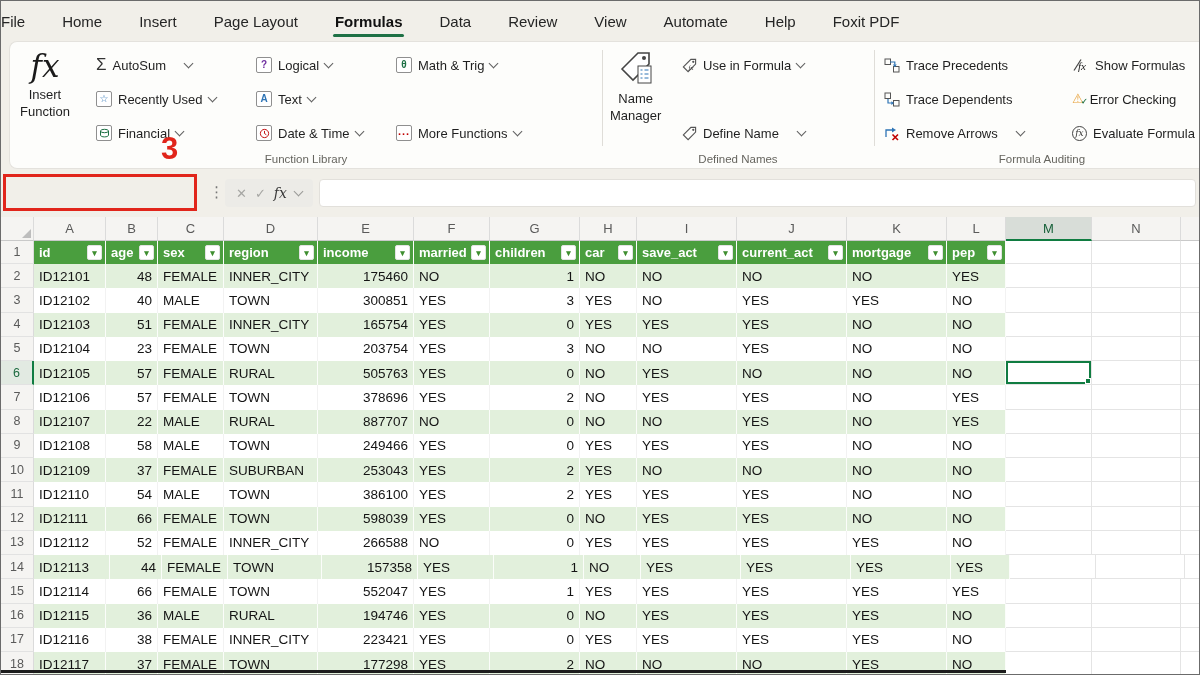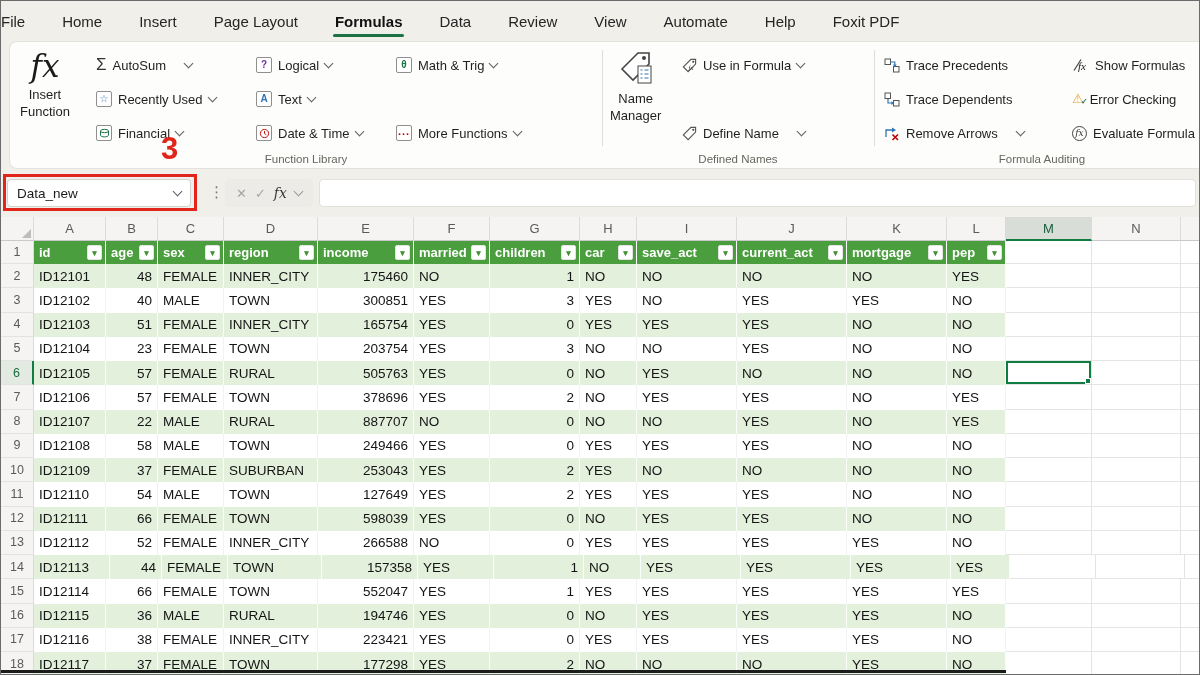--- a/index.html
+++ b/index.html
@@ -310,24 +310,20 @@
           </div>
         </div>
         <div class="glabel">Formula Auditing</div>
       </div>
     </div>
 
   <div class="step-num">3</div>
   <div class="red-rect"></div>
 
   <div class="fbar">
-    <div class="namebox">
-      <span>Data_new</span>
-      <span class="chev"></span>
-    </div>
     <span class="fdots">⋮</span>
     <div class="fx-pill">
       <span class="gx">✕</span>
       <span class="gx">✓</span>
       <span class="fxi">fx</span>
       <span class="chev"></span>
     </div>
     <input class="finput" value="" style="">
   </div>
 
@@ -566,21 +562,21 @@
           <div class="dc out" style="width: 86px;"></div>
           <div class="dc out" style="width: 89px;"></div>
           <div class="dc out" style="width: 20px;"></div>
         </div>
         <div class="row" style="height: 24.25px;">
           <div class="gut">11</div>
           <div class="dc plain" style="width: 72px;">ID12110</div>
           <div class="dc plain right" style="width: 52px;">54</div>
           <div class="dc plain" style="width: 66px;">MALE</div>
           <div class="dc plain" style="width: 94px;">TOWN</div>
-          <div class="dc plain right" style="width: 96px;">127649</div>
+          <div class="dc plain right" style="width: 96px;">386100</div>
           <div class="dc plain" style="width: 76px;">YES</div>
           <div class="dc plain right" style="width: 90px;">2</div>
           <div class="dc plain" style="width: 57px;">YES</div>
           <div class="dc plain" style="width: 100px;">YES</div>
           <div class="dc plain" style="width: 110px;">YES</div>
           <div class="dc plain" style="width: 100px;">NO</div>
           <div class="dc plain" style="width: 59px;">NO</div>
           <div class="dc out" style="width: 86px;"></div>
           <div class="dc out" style="width: 89px;"></div>
           <div class="dc out" style="width: 20px;"></div>

